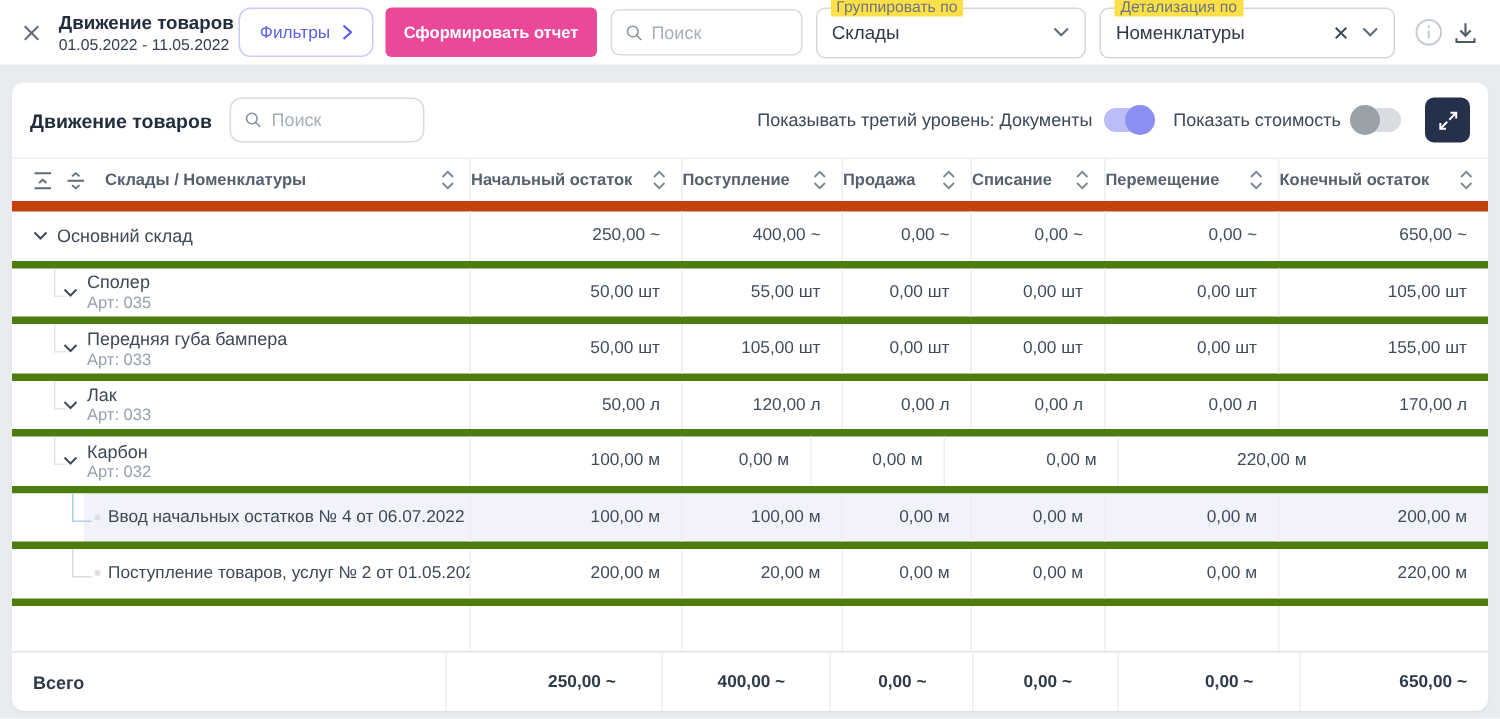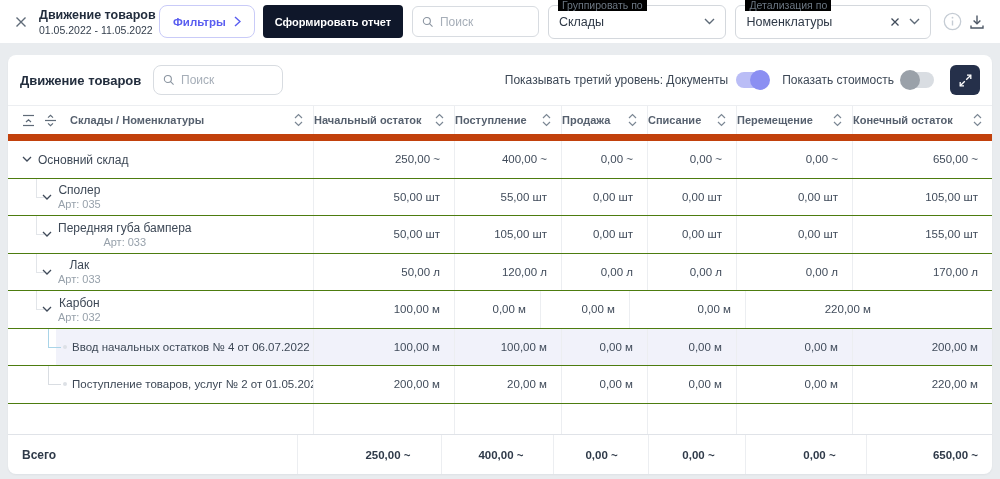--- a/index.html
+++ b/index.html
@@ -10,34 +10,34 @@
   .topbar { position:absolute; top:0; left:0; width:1000px; height:43px; background:#fff;
             display:flex; align-items:center; padding:0 13px; }
   .icon-btn { background:none; border:none; cursor:pointer; display:flex; align-items:center; justify-content:center; }
   .close-btn { width:18px; height:18px; margin-right:10px; }
   .title-block { width:106px; margin-right:6px; }
   .title-row { display:flex; align-items:center; gap:5px; }
   .report-title { font-size:12.5px; font-weight:bold; color:#222d3d; white-space:nowrap; }
   .date-range { font-size:10.5px; color:#333e4c; margin-top:2px; white-space:nowrap; }
   .filters-btn { display:flex; align-items:center; gap:8px; height:33px; padding:0 13px; margin:0 8px;
                  background:#fff; border:1px solid #c9cbf8; border-radius:8px; cursor:pointer; }
-  .filters-btn span { font-size:11.5px; font-weight:bold; color:#5a5ef0; }
-  .generate-btn { height:33px; padding:0 12px; margin-right:9px; background:#0f172a; color:#fff;
+  .filters-btn span { font-size:11.5px; font-weight:normal; color:#5a5ef0; }
+  .generate-btn { height:33px; padding:0 12px; margin-right:9px; background:#ec4899; color:#fff;
                   font-size:11px; font-weight:bold; border:none; border-radius:4px; cursor:pointer;
                   font-family:"Liberation Sans", sans-serif; white-space:nowrap; }
   .search-box { display:flex; align-items:center; gap:6px; height:31px; border:1px solid #d8dce1;
                 border-radius:6px; padding:0 9px; background:#fff; }
   .topbar .search-box { width:140px; margin-right:9px; }
   .search-box input { border:none; outline:none; width:100%; font-size:12px; color:#3d4856;
                       font-family:"Liberation Sans", sans-serif; background:transparent; }
   .search-box input::placeholder { color:#a6aeb8; }
   .select { position:relative; height:34px; border:1px solid #d4d8dd; border-radius:6px; background:#fff;
             display:flex; align-items:center; padding:0 10px; cursor:pointer; }
   .select .flabel { position:absolute; top:-7px; left:9px; font-size:10.5px; color:#6b7682;
-                    background:#000000; padding:0 4px; white-space:nowrap; }
+                    background:#fde047; padding:0 4px; white-space:nowrap; }
   .select .value { font-size:12.5px; color:#2f3947; flex:1; white-space:nowrap; overflow:hidden; }
   .select-group { width:198px; margin-right:9px; }
   .select-detail { width:217px; margin-right:7px; }
   .select .trailing { display:flex; align-items:center; gap:9px; }
   .info-btn, .download-btn { width:22px; height:22px; margin-left:5px; }
 
   
   .card { position:absolute; top:55px; left:8px; width:984px; height:419px; background:#fff;
           border-radius:8px; box-shadow:0 1px 2px rgba(20,30,50,.05); display:flex; flex-direction:column; }
 
@@ -60,21 +60,21 @@
   .hcell { display:flex; align-items:center; font-size:11px; font-weight:bold; color:#56606e; }
   .hcell .hlabel { white-space:nowrap; }
   .sort-icon { margin-left:auto; margin-right:10px; cursor:pointer; display:flex; flex:none; }
   .c0 { width:305px; padding-left:14px; }
   .c1 { width:141px; } .c2 { width:107px; } .c3 { width:86px; }
   .c4 { width:89px; }  .c5 { width:116px; } .c6 { width:140px; }
   .c1,.c2,.c3,.c4,.c5,.c6 { border-left:1px solid #eceef1; }
   .tree-icons { display:flex; align-items:center; gap:9px; margin-right:13px; }
   .tree-icons .icon-btn { width:13px; height:13px; }
 
-  .row { display:flex; height:37.5px; border-bottom:1px solid #4d7c0f; flex:none; cursor:pointer;text-align:center; }
+  .row { display:flex; height:37.5px; border-bottom:5px solid #4d7c0f; flex:none; cursor:pointer; }
   .row.hl { background:linear-gradient(90deg,#ffffff 0 48px,#f1f2fa 48px); }
   .cell-name { position:relative; display:flex; align-items:center; overflow:hidden; padding-left:0; }
   .row .c0 { padding-left:0; }
   .num { display:flex; align-items:center; justify-content:flex-end; padding-right:14px;
          font-size:11.5px; color:#414c5b; white-space:nowrap; }
   .row-chevron { position:absolute; top:50%; margin-top:-3px; display:flex; }
   .lvl1 .row-chevron { left:14px; } .lvl2 .row-chevron { left:34px; }
   .name-main { font-size:12px; color:#3d4856; white-space:nowrap; }
   .name-sku { font-size:11px; color:#97a1ab; margin-top:1px; white-space:nowrap; }
   .lvl1 .name-wrap { margin-left:30px; } .lvl2 .name-wrap { margin-left:50px; }

